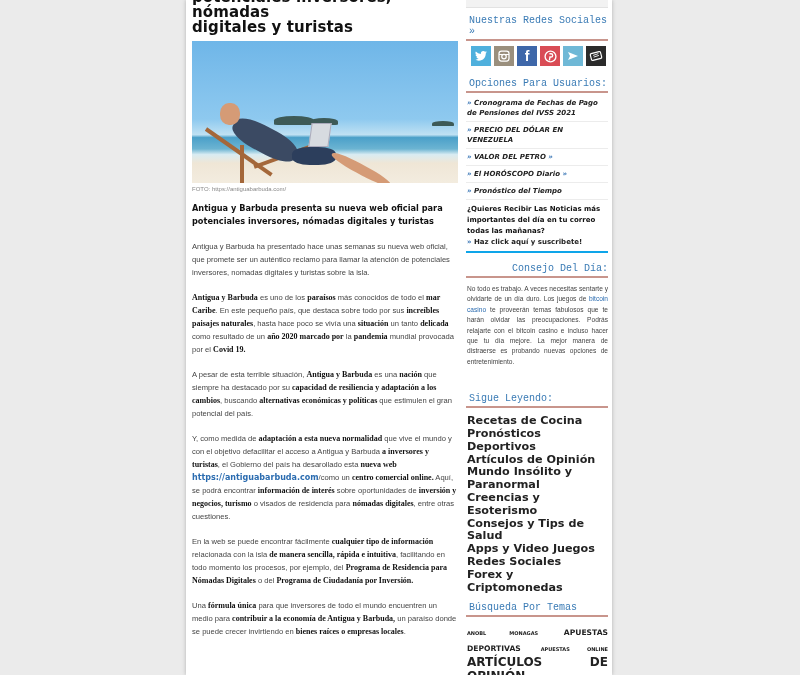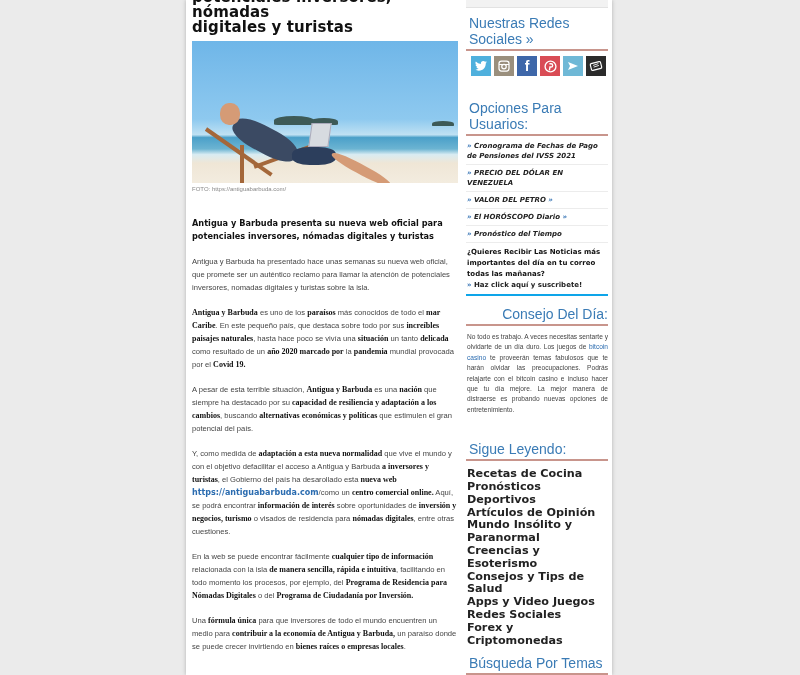--- a/index.html
+++ b/index.html
@@ -19,32 +19,32 @@
     background: linear-gradient(180deg, #6fb6e8 0%, #8ec9ef 55%, #bfe1f3 66%, #4ba0c9 68%, #6cb4d2 76%, #d9ecf2 80%, #efe6d6 86%, #f3ecdf 100%);
   }
   .hero .island { position: absolute; background: #3d5a57; border-radius: 50% 50% 10% 10%; }
   .hero .chair { position: absolute; background: #a4673a; }
   .hero .person { position: absolute; background: #3b4a63; border-radius: 40%; }
   .hero .skin { position: absolute; background: #d59b76; border-radius: 45%; }
   .hero .laptop { position: absolute; background: #d7dbe0; border: 1px solid #aab; }
   .caption { font-size: 6px; color: #888; margin-top: 3px; }
   .lead {
     font-family: "DejaVu Sans", sans-serif; font-weight: bold; font-size: 8.2px;
-    line-height: 13px; color: #111; margin-top: 25px;
+    line-height: 13px; color: #111; margin-top: 10px;
   }
   p.body {
     font-size: 7.6px; line-height: 13px; color: #444; margin-top: 12px; text-align: left;
   }
   p.body b { font-family: Liberation Serif, serif; color: #111; font-size: 8px; }
   p.body a { color: #2b6cb0; text-decoration: none; font-weight: bold; font-family: "DejaVu Sans", sans-serif; font-size: 8px; }
   .sidebar { position: absolute; left: 280px; top: 0; width: 142px; }
   .side-top-box { height: 8px; background: #f2f2f2; border-bottom: 1px solid #e2e2e2; }
   .widget-title {
-    font-size: 14px; color: #3a7bb5; padding: 2px 0 2px 3px;
-    border-bottom: 2px solid #c8958c; margin-top: 5px;
+    font-size: 10px; color: #3a7bb5; padding: 2px 0 2px 3px;
+    border-bottom: 2px solid #c8958c; margin-top: 5px; font-family: Liberation Mono, monospace;
   }
   .social { display: flex; gap: 3px; margin: 5px 0 0 5px; }
   .social .ic {
     width: 20px; height: 20px; display: flex; align-items: center; justify-content: center;
     color: #fff; font-weight: bold; font-size: 11px; font-family: "DejaVu Sans", sans-serif;
   }
   .opt-list { margin-top: 2px; font-style: italic; }
   .opt-item {
     font-family: "DejaVu Sans", sans-serif; font-weight: bold; font-size: 7px; line-height: 10px;
     color: #222; padding: 3px 0 3px 1px; border-bottom: 1px solid #ececec;
@@ -148,21 +148,21 @@
         </a>
       <a class="ic" style="background:#2b2b2b">
           <svg width="14" height="12" viewBox="0 0 24 20">
             <rect x="3" y="4" width="18" height="12" rx="2" fill="none" stroke="#fff" stroke-width="2" transform="rotate(-15 12 10)"></rect>
             <line x1="7" y1="9" x2="16" y2="6" stroke="#fff" stroke-width="1.5"></line>
             <line x1="8" y1="12" x2="17" y2="9" stroke="#fff" stroke-width="1.5"></line>
           </svg>
         </a>
     </div>
 
-    <div class="widget-title" style="margin-top:22px;">Opciones Para Usuarios:</div>
+    <div class="widget-title" style="margin-top:10px;">Opciones Para Usuarios:</div>
     <div class="opt-list">
       <div class="opt-item"><span class="raq">» </span><span>Cronograma de Fechas de Pago de Pensiones del IVSS 2021</span></div>
       <div class="opt-item"><span class="raq">» </span><span>PRECIO DEL DÓLAR EN VENEZUELA</span></div>
       <div class="opt-item"><span class="raq">» </span><span>VALOR DEL PETRO</span><span class="raq"> »</span></div>
       <div class="opt-item"><span class="raq">» </span><span>El HORÓSCOPO Diario</span><span class="raq"> »</span></div>
       <div class="opt-item"><span class="raq">» </span><span>Pronóstico del Tiempo</span></div>
     </div>
     <div class="subscribe">
       <div>¿Quieres Recibir Las Noticias más importantes del día en tu correo todas las mañanas?</div>
       <div class="cta"><span class="raq">» </span><span>Haz click aquí y suscribete!</span></div>

